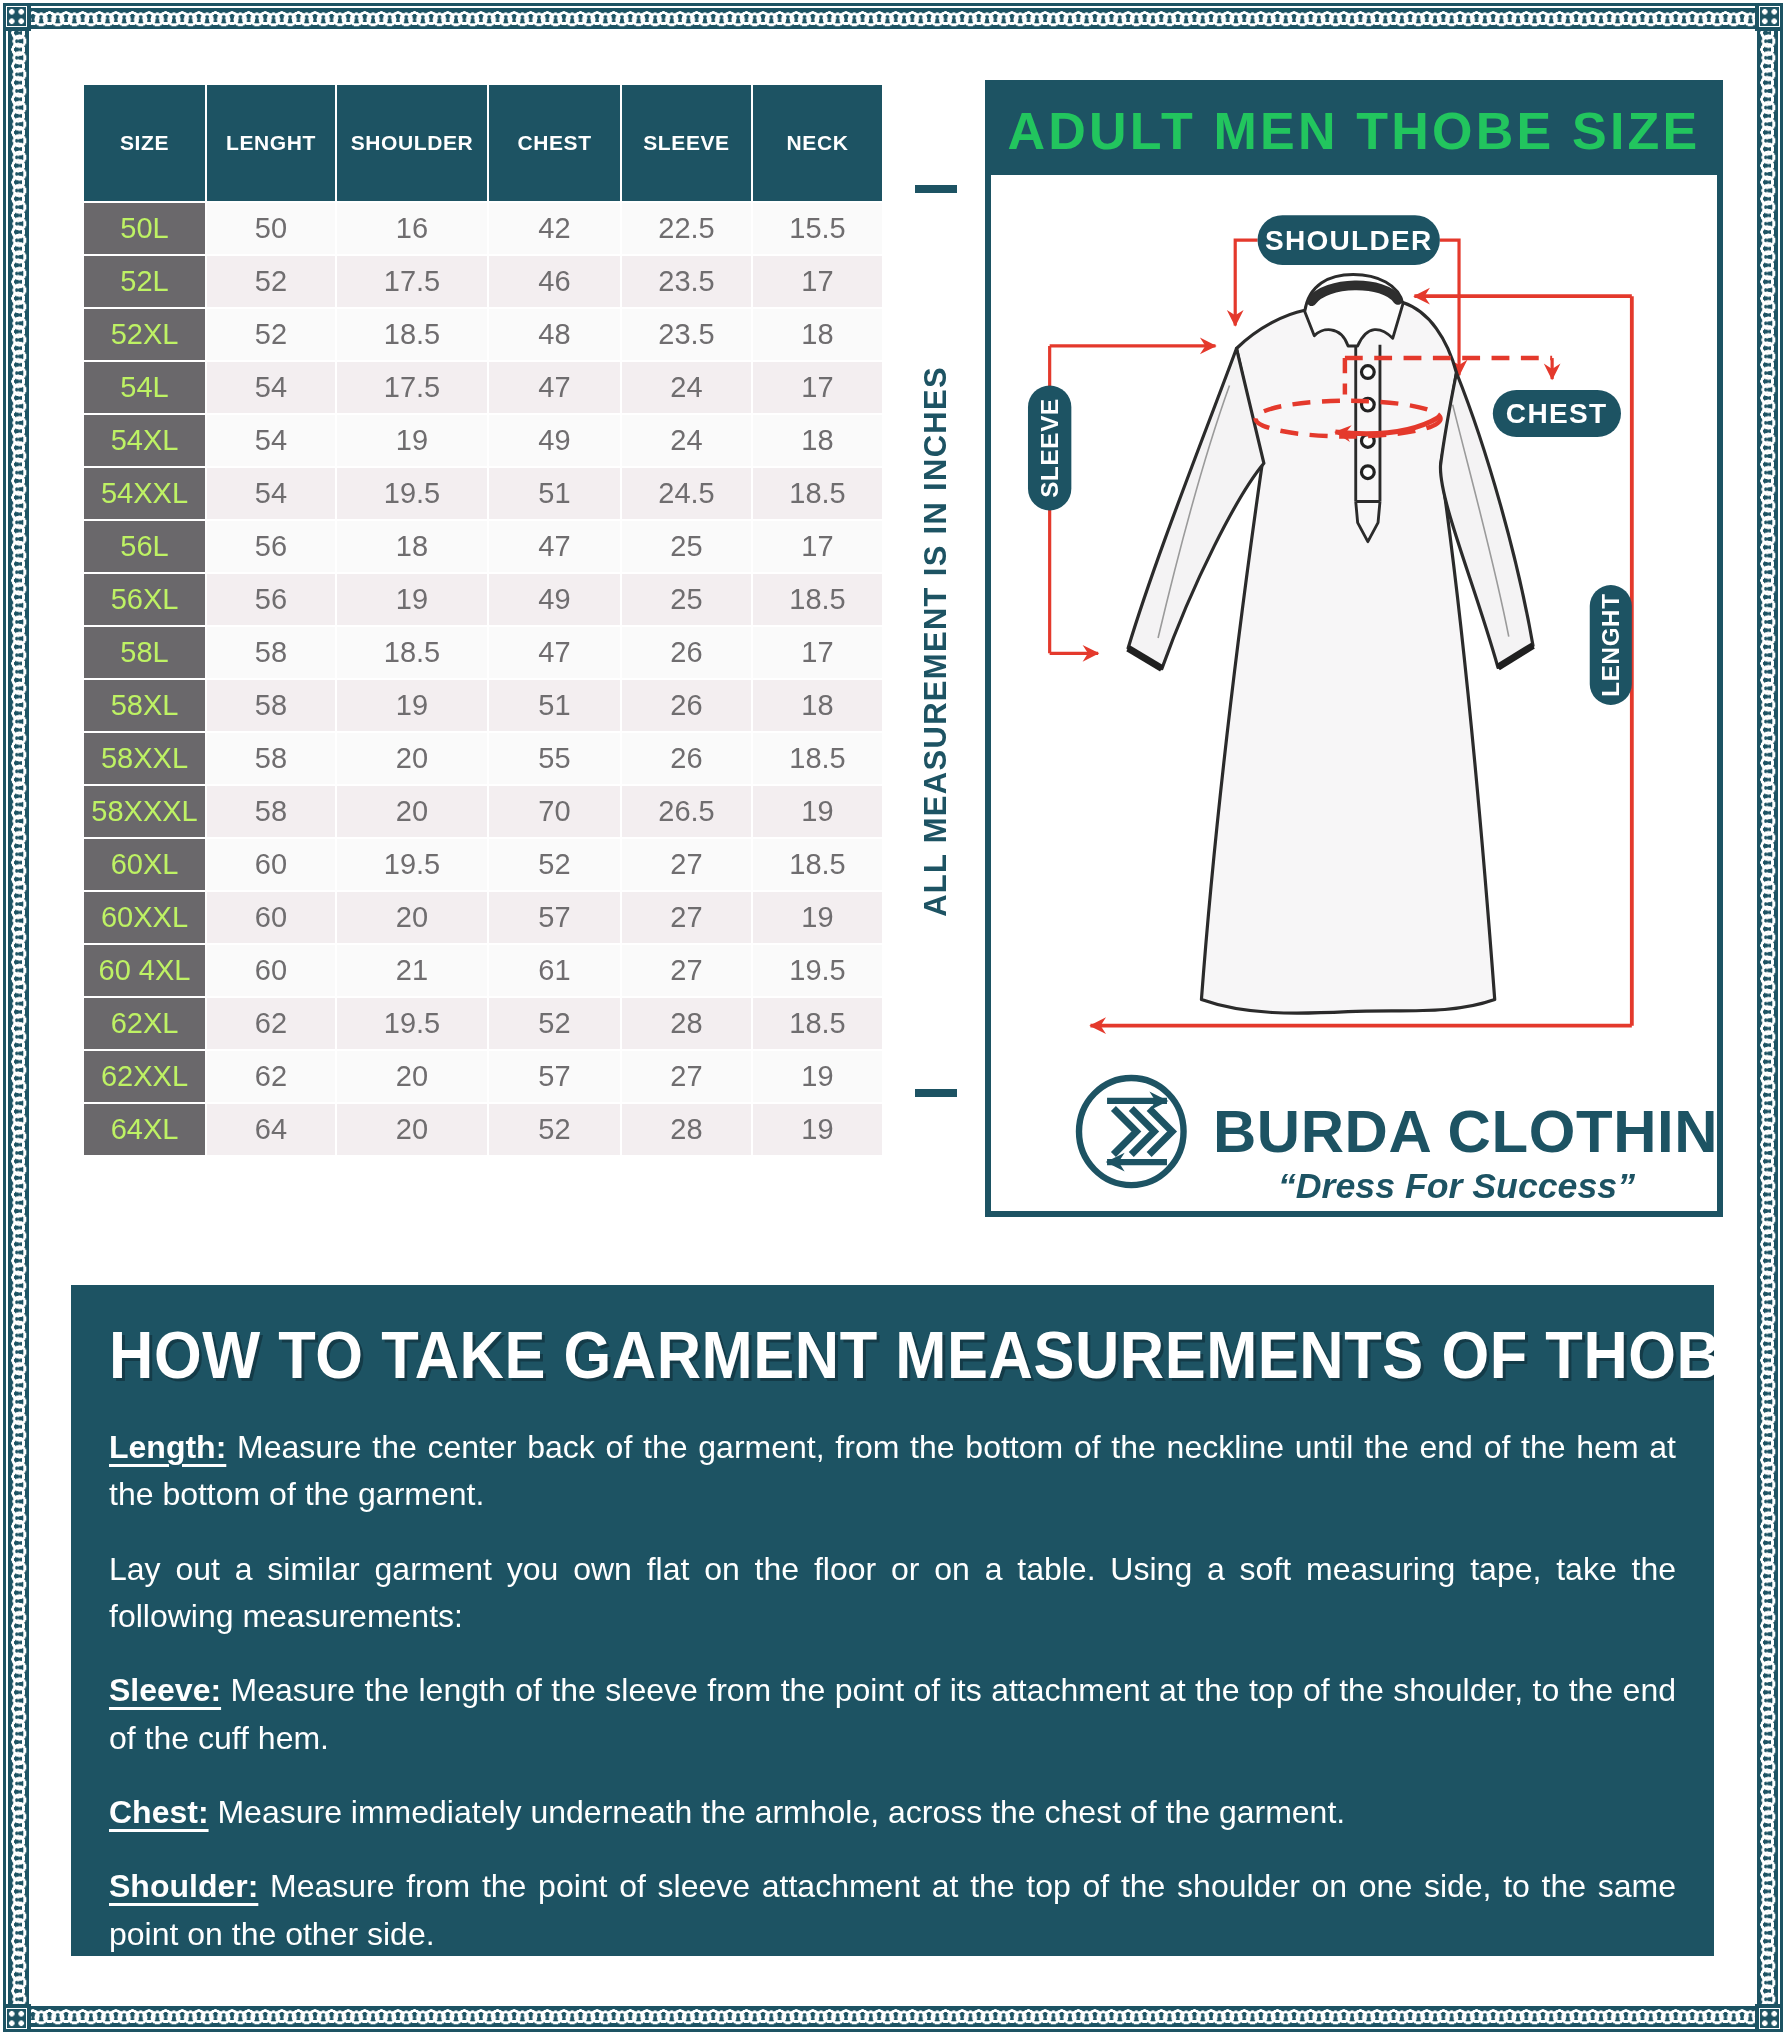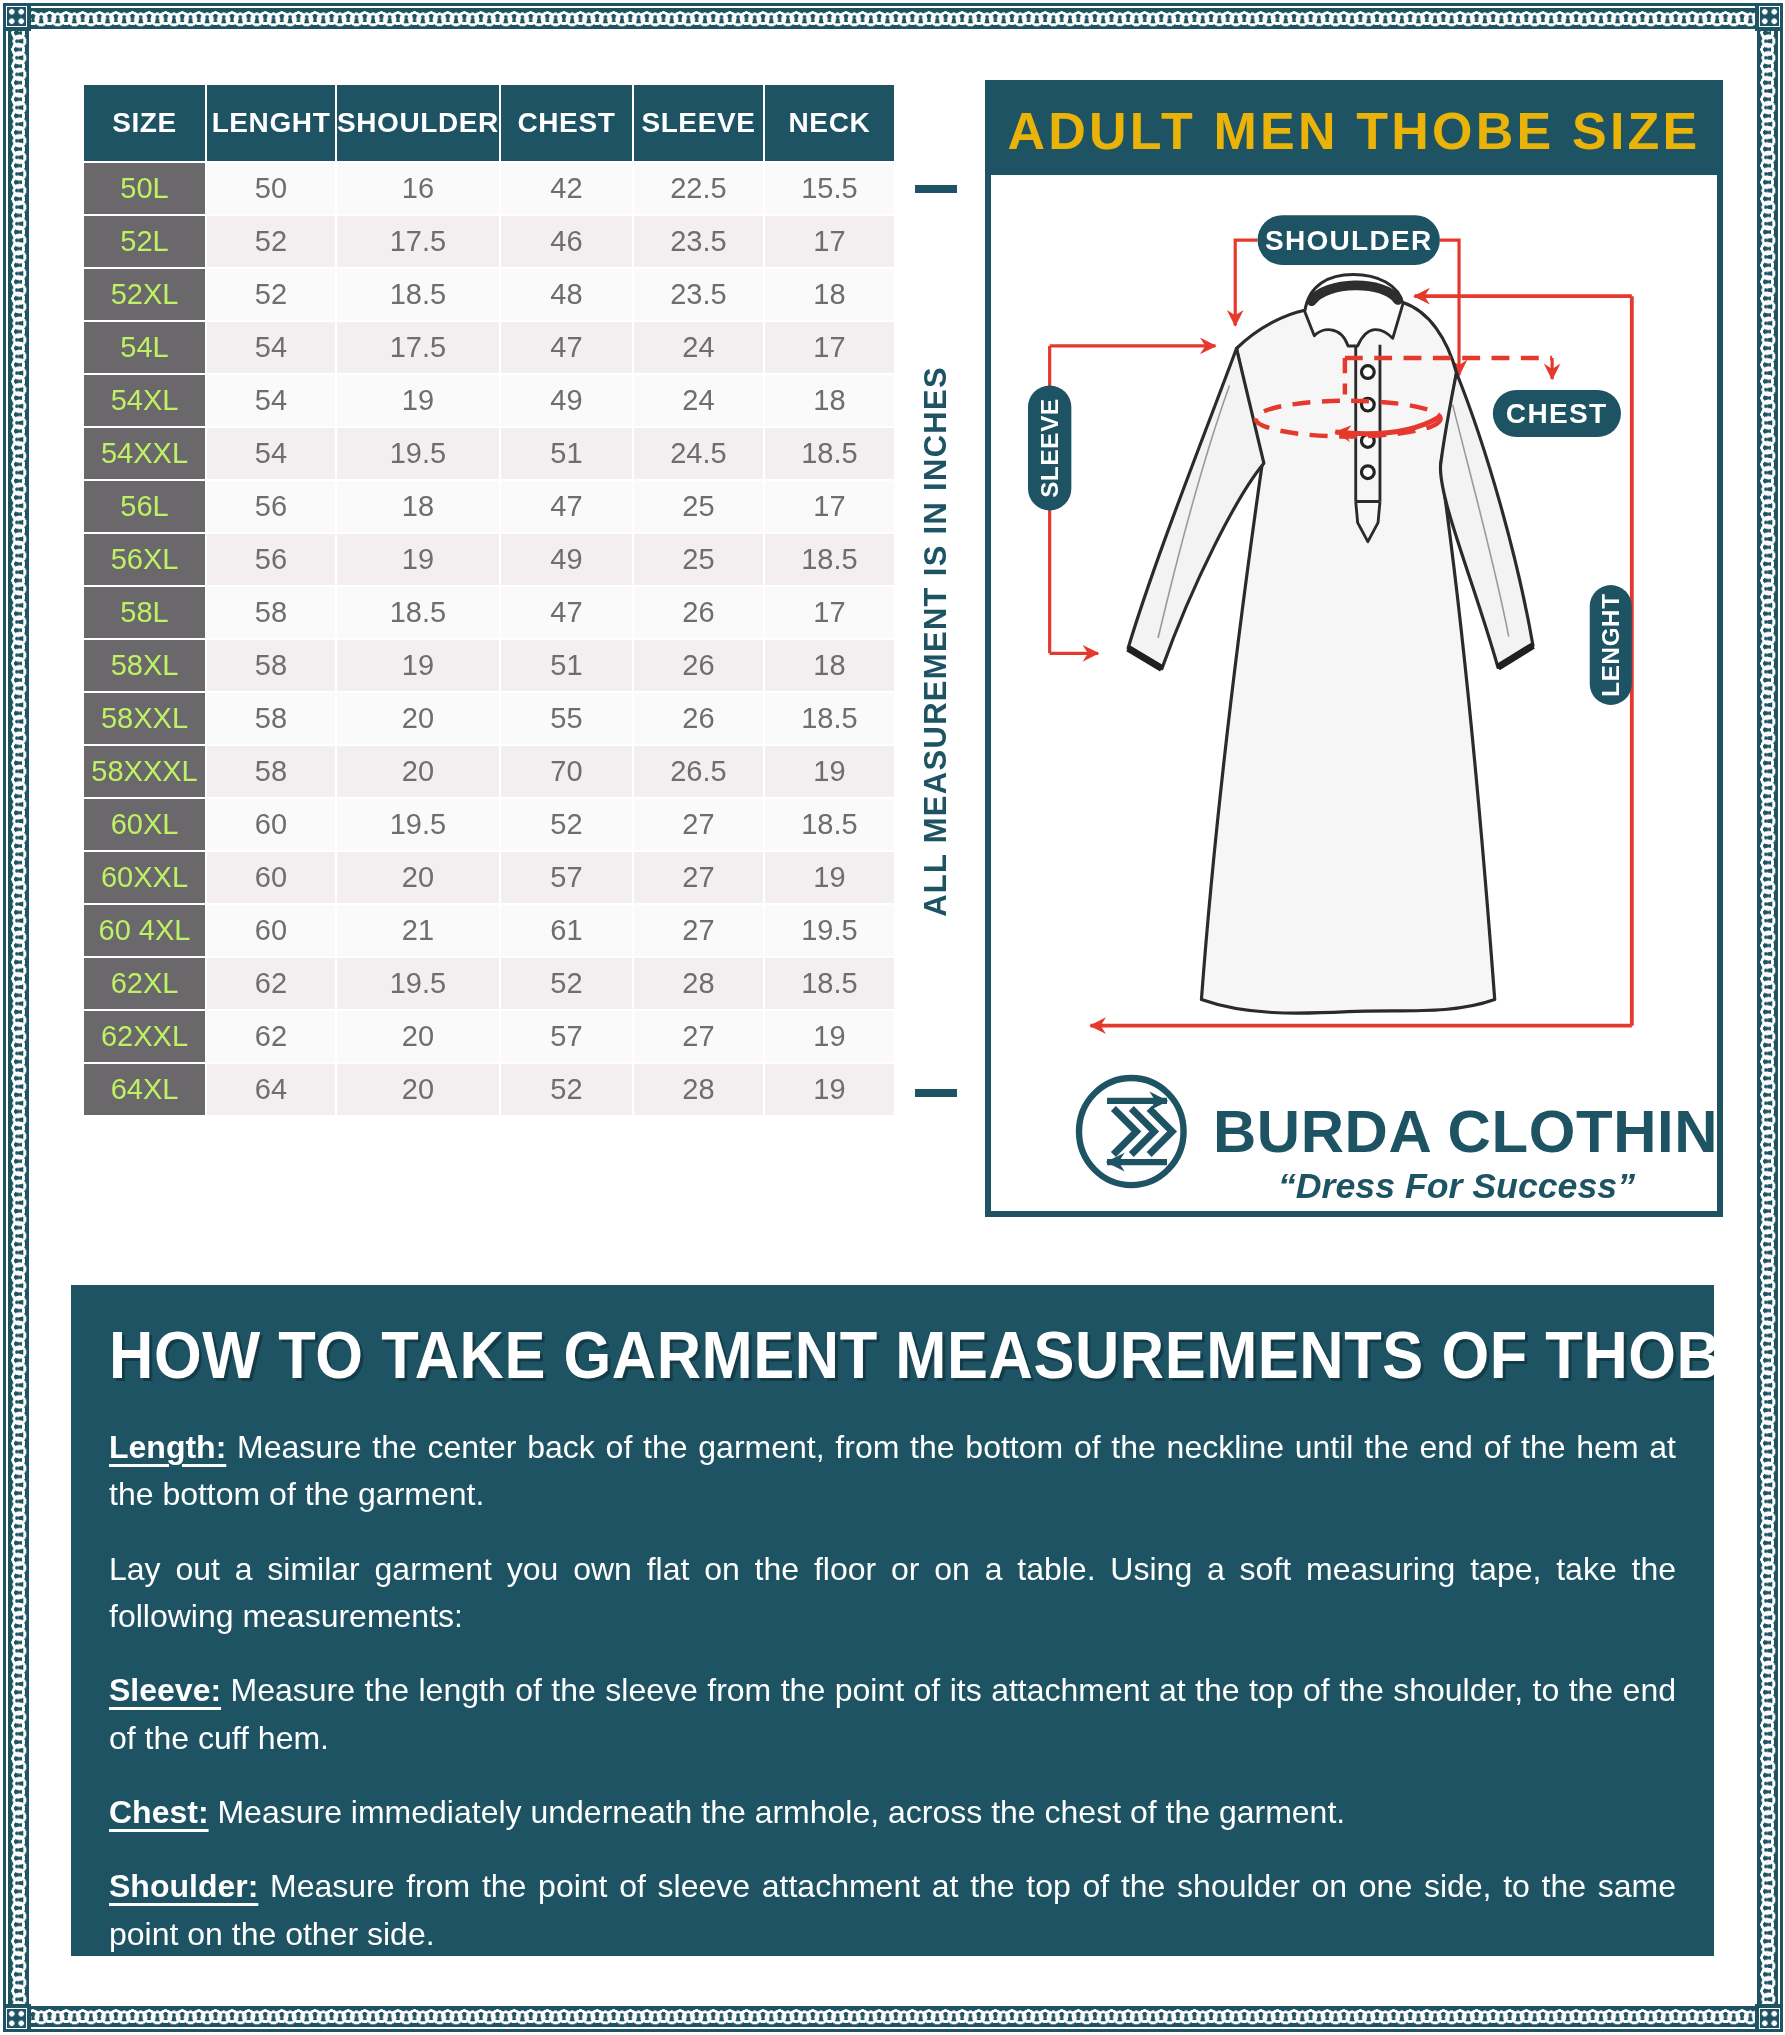--- a/index.html
+++ b/index.html
@@ -25,39 +25,39 @@
   .corner::after{content:"";position:absolute;inset:3.8px;border:1.9px solid #fff;
      background-image:radial-gradient(circle, #fff 0 2.6px, rgba(0,0,0,0) 2.9px);
      background-size:50% 50%;}
   .corner-tl{top:2.6px;left:2.6px;} .corner-tr{top:2.6px;right:2.6px;}
   .corner-bl{bottom:2.6px;left:2.6px;} .corner-br{bottom:2.6px;right:2.6px;}
 
   
   .size-table{position:absolute;left:82px;top:83px;border-collapse:separate;
       border-spacing:2.6px 2.6px;table-layout:fixed;background:#fff;}
   .size-table th,.size-table td{text-align:center;vertical-align:middle;padding:0;}
-  .size-table thead th{background:#1d5363;color:#fff;font-weight:bold;font-size:28px;
-      letter-spacing:0.6px;height:76px;}
+  .size-table thead th{background:#1d5363;color:#fff;font-weight:bold;font-size:21px;
+      letter-spacing:0.6px;height:116px;}
   .size-table tbody tr{height:51px;}
   .size-table tbody th{background:#6a686b;color:#bef264;font-weight:normal;font-size:29px;}
   .size-table tbody td{color:#6f6d6f;font-size:29px;background:#fafafa;}
   .size-table tbody tr:nth-child(even) td{background:#f3eef0;}
 
   
   .side-note{position:absolute;left:894px;top:185px;width:84px;height:912px;
       display:flex;flex-direction:column;align-items:center;justify-content:space-between;}
   .side-note .bar{width:42px;height:7.7px;background:#1d5363;}
   .side-note .vtext{writing-mode:vertical-rl;transform:rotate(180deg);white-space:nowrap;
       color:#1d5363;font-weight:bold;font-size:31px;letter-spacing:1.3px;}
 
   
   .panel{position:absolute;left:985px;top:80px;width:738px;height:1137px;
       background:#fff;border:6.4px solid #1d5363;box-sizing:border-box;}
   .panel-title{height:89px;background:#1d5363;display:flex;align-items:center;
-      justify-content:center;color:#eab308;font-weight:bold;font-size:52px;letter-spacing:3.2px;}
+      justify-content:center;color:#22c55e;font-weight:bold;font-size:52px;letter-spacing:3.2px;}
   .diagram{position:absolute;left:0;top:89px;width:725px;height:1035px;}
   .diagram svg{display:block;width:100%;height:100%;}
   .diagram text{font-family:"Liberation Sans","DejaVu Sans",sans-serif;}
   .serif{font-family:"Liberation Serif","DejaVu Serif",serif;}
 
   
   .howto{position:absolute;left:71px;top:1285px;width:1643px;height:671px;
       background:#1d5363;color:#fff;box-sizing:border-box;padding:28px 38px 0;overflow:hidden;}
   .howto h1{margin:3.8px 0 31px;font-size:66px;font-weight:bold;letter-spacing:0.6px;
       white-space:nowrap;transform:scaleX(0.93);transform-origin:left center;

